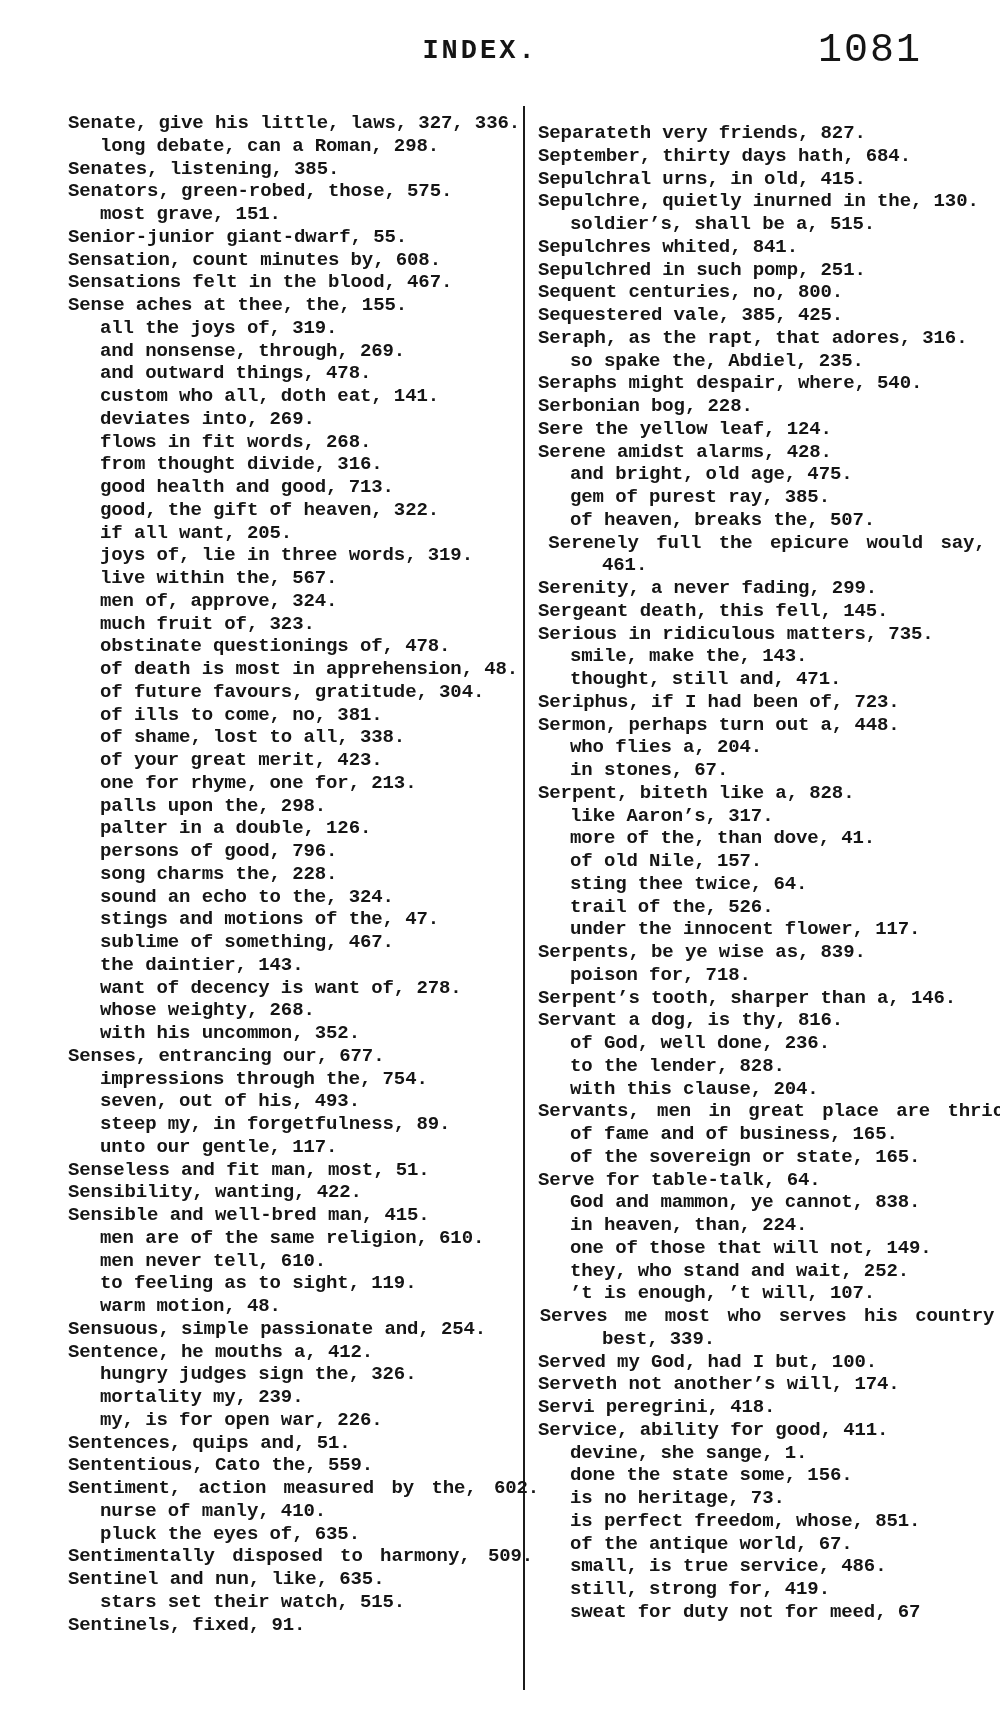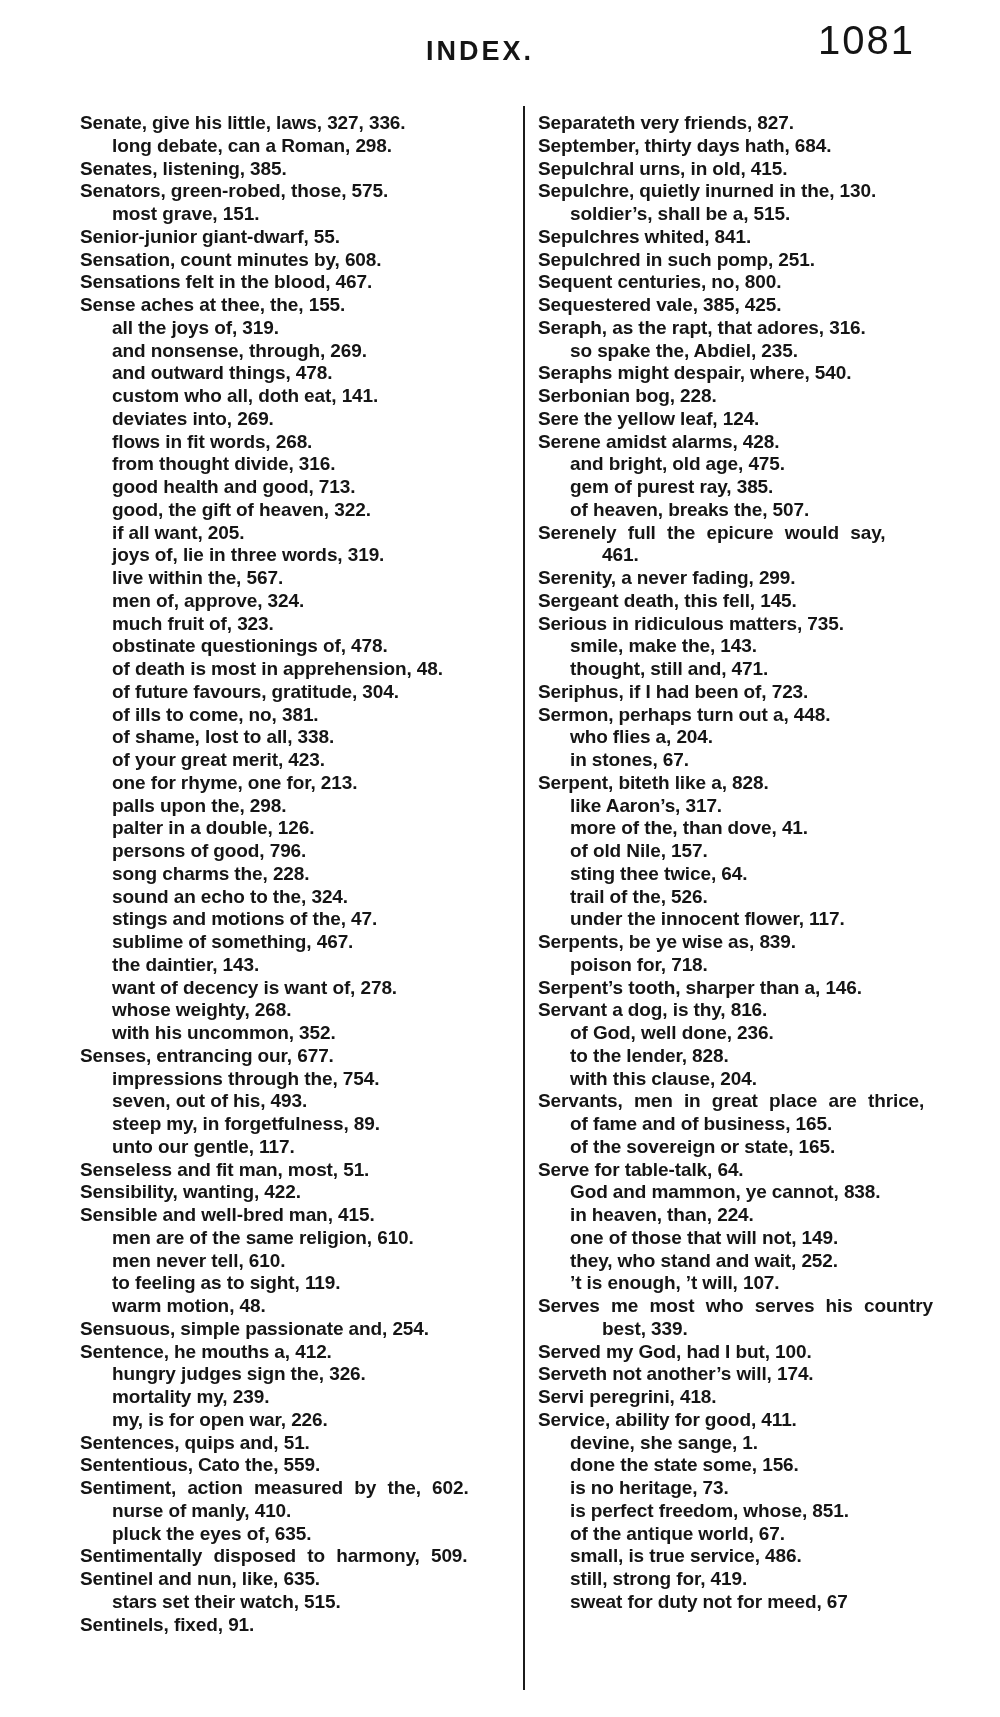--- a/index.html
+++ b/index.html
@@ -5,67 +5,67 @@
   html, body {
     margin: 0;
     padding: 0;
     background: #ffffff;
   }
   .page {
     position: relative;
     width: 1000px;
     height: 1717px;
     background: #ffffff;
-    font-family: Liberation Sans, sans-serif;
+    font-family: Liberation Mono, monospace;
     color: #151515;
     overflow: hidden;
   }
   .page-title {
     position: absolute;
     top: 36px;
     left: 0;
     width: 960px;
     text-align: center;
     font-size: 27px;
     font-weight: 700;
     letter-spacing: 3px;
   }
   .page-number {
     position: absolute;
-    top: 18px;
+    top: 28px;
     left: 818px;
     font-size: 40px;
     font-weight: 400;
     letter-spacing: 2px;
   }
   .divider {
     position: absolute;
     left: 523px;
     top: 106px;
     width: 2px;
     height: 1584px;
     background: #1b1b1b;
   }
   .col {
     position: absolute;
     top: 112px;
   }
-  .col-left  { left: 80px;  width: 452px; }
-  .col-right { left: 538px; width: 458px; }
+  .col-left  { left: 68px;  width: 452px; }
+  .col-right { left: 538px; width: 458px; margin-top: 10px; }
   .line {
     height: 22.75px;
     line-height: 22.75px;
     font-size: 19px;
     font-weight: 700;
     letter-spacing: -0.1px;
     white-space: nowrap;
   }
   .i1 { padding-left: 32px; }
   .i2 { padding-left: 64px; }
-  .wide { word-spacing: 0.32em; }
+  .wide { word-spacing: 0.32em; text-align: center; }
 </style>
 </head>
 <body>
 
 <div class="page">
   <div class="page-title">INDEX.</div>
   <div class="page-number">1081</div>
   <div class="divider"></div>
   <div class="col col-left">
       <div class="line">Senate, give his little, laws, 327, 336.</div>

